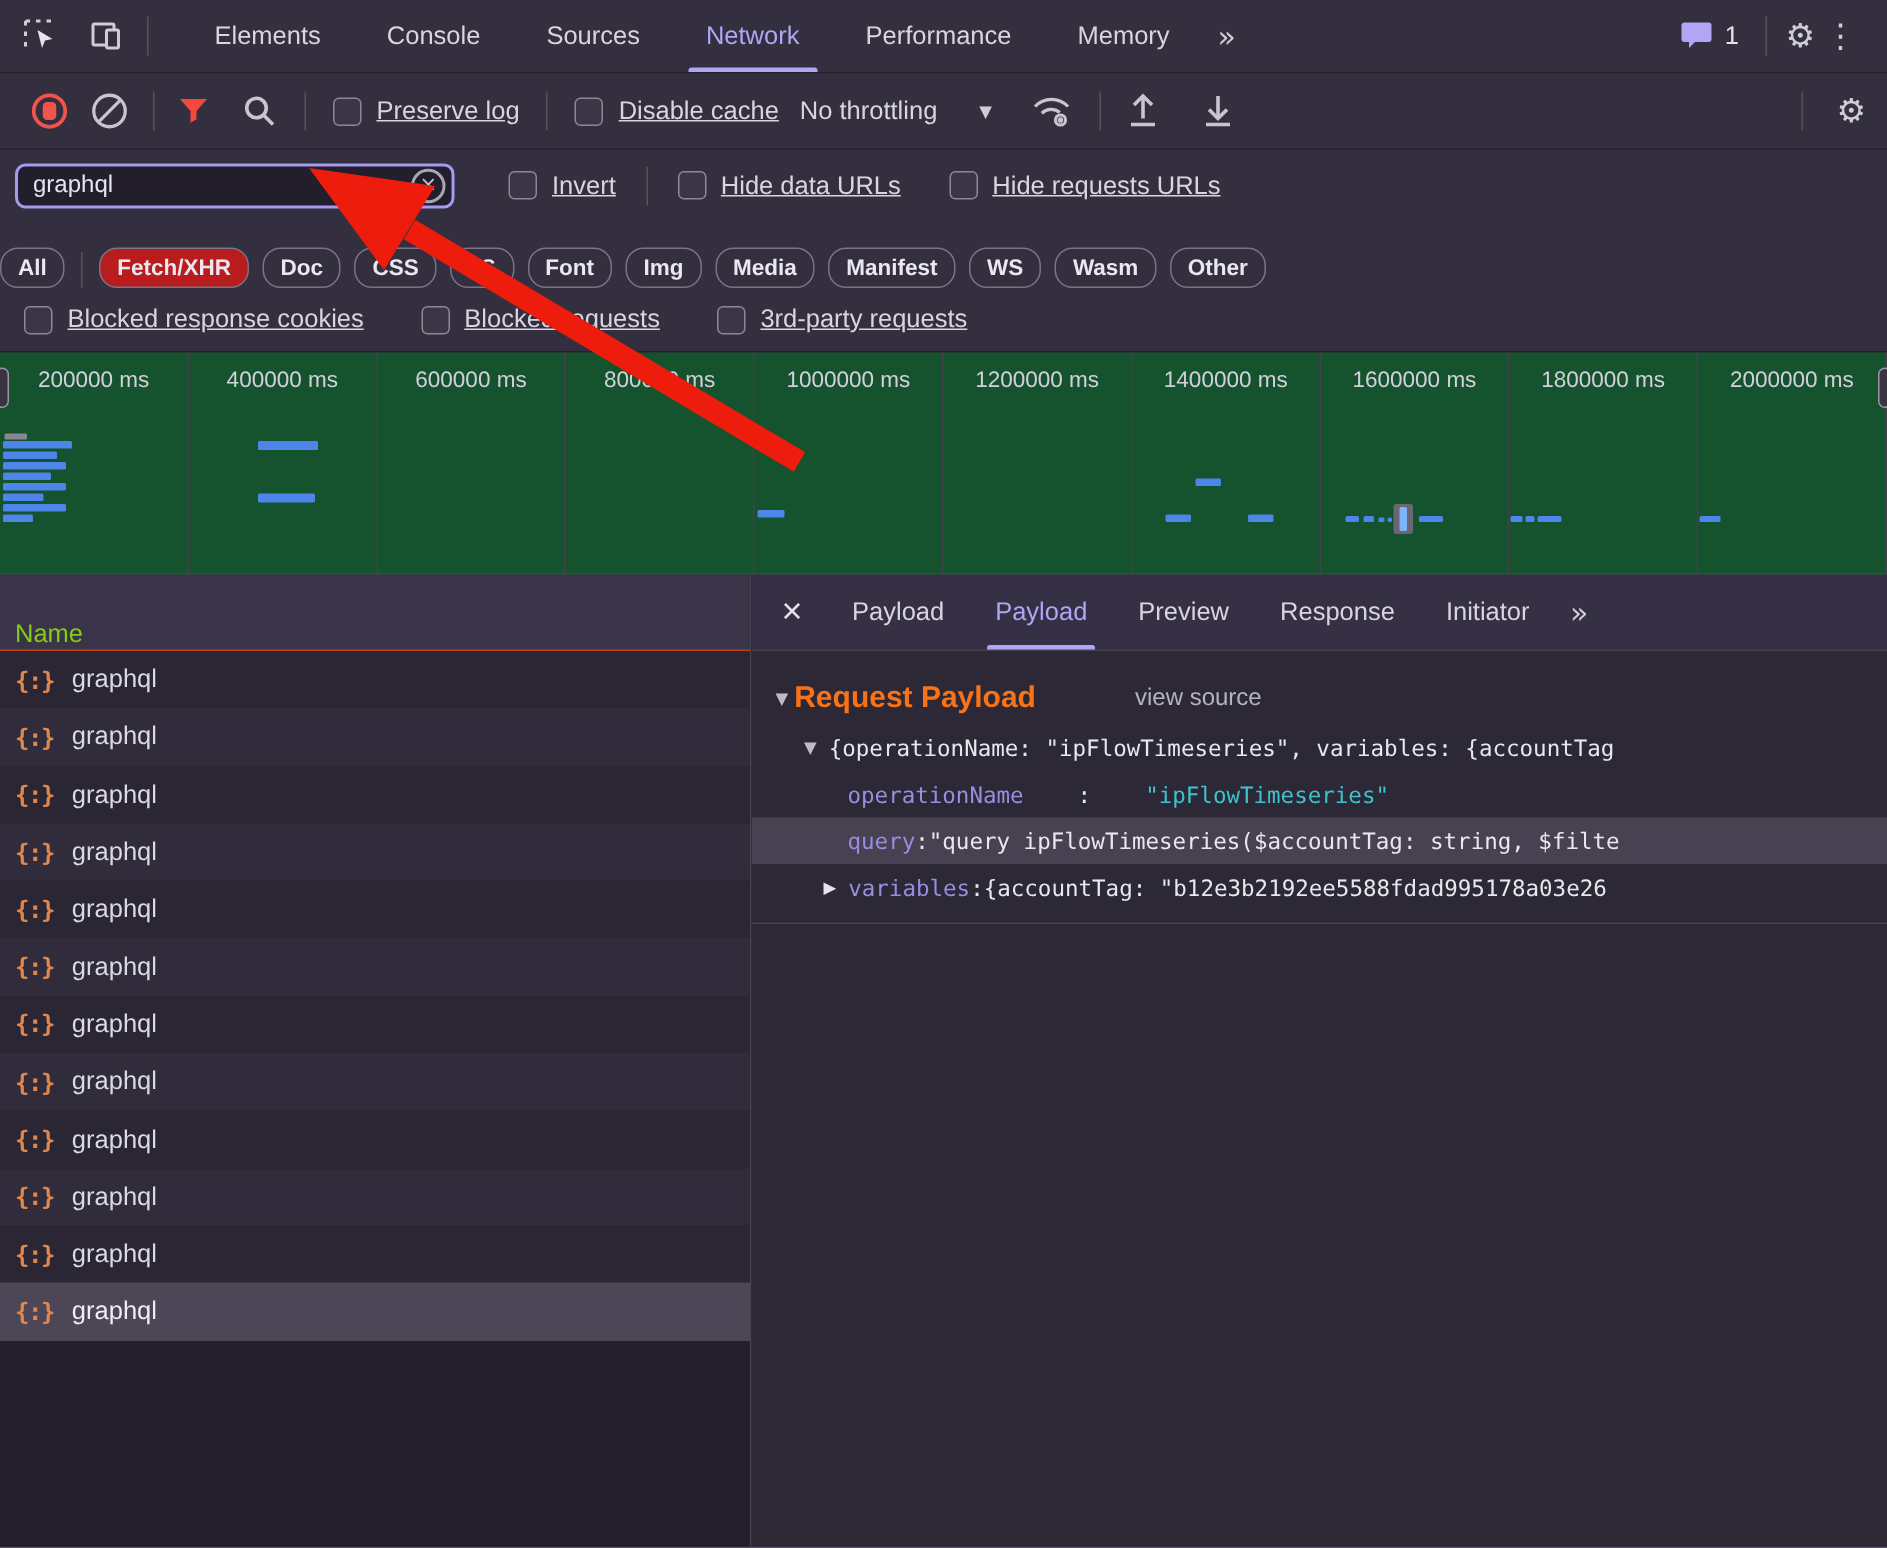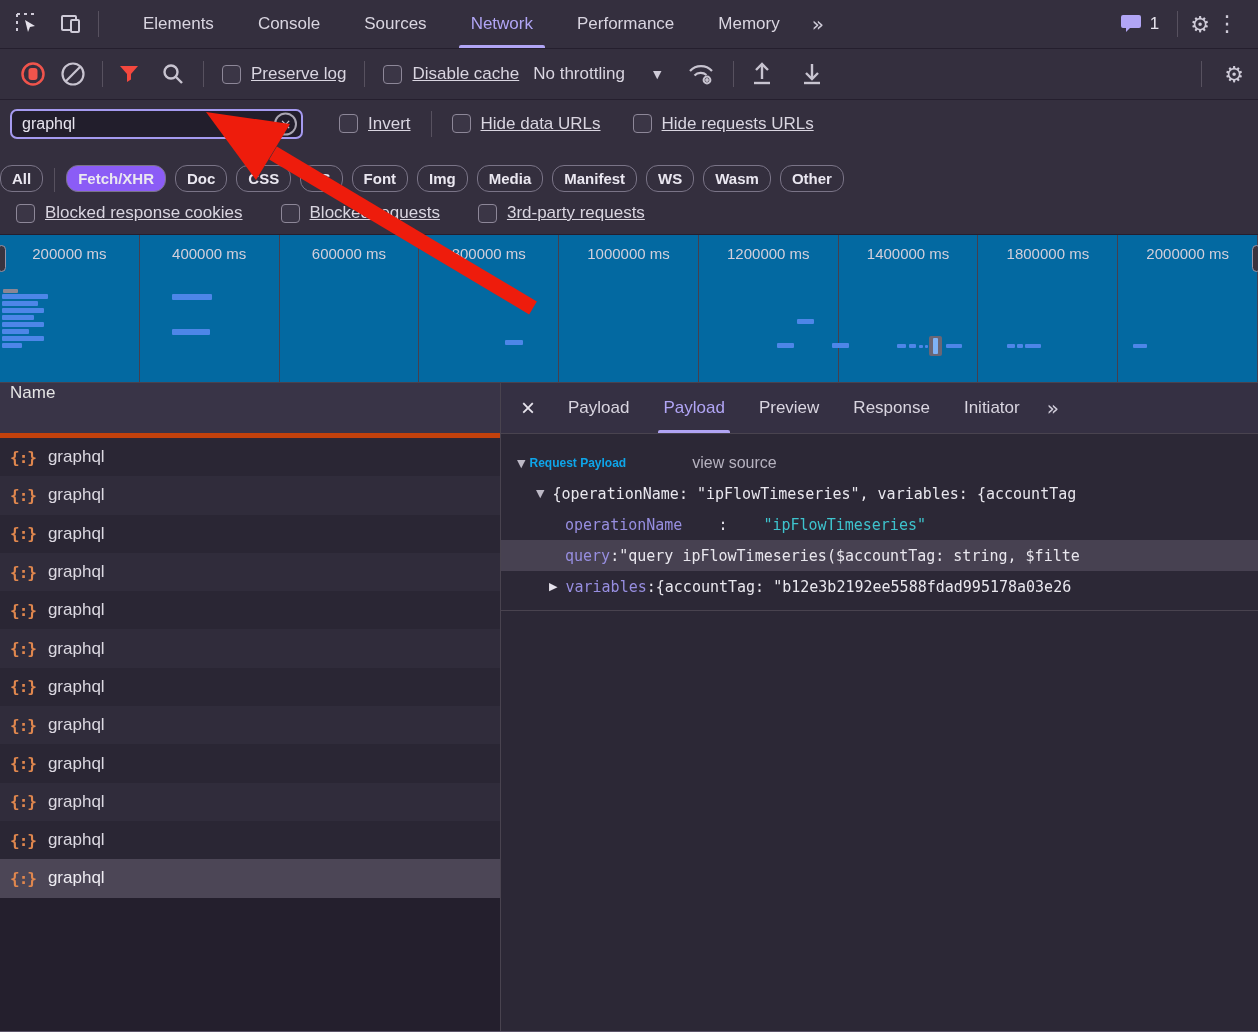--- a/index.html
+++ b/index.html
@@ -32,59 +32,59 @@
   .filterrow{height:47px;display:flex;align-items:center;padding:0 10px;background:#342f3e;}
   .filterbox{position:relative;width:293px;height:30px;flex:0 0 auto;}
   .filterbox input{width:100%;height:100%;box-sizing:border-box;background:#221e2c;border:2px solid #a59af0;border-radius:7px;
       color:#e7e4ee;font-size:16px;padding:0 34px 0 10px;outline:none;font-family:"Liberation Sans",sans-serif;}
   .clear-x{position:absolute;right:6px;top:50%;transform:translateY(-50%);width:19px;height:19px;border:2px solid #a9a5b2;border-radius:50%;
       color:#c9c5d2;display:flex;align-items:center;justify-content:center;font-size:14px;line-height:1;}
 
   
   .chiprow{height:45px;display:flex;align-items:flex-end;padding:0 0;background:#342f3e;gap:9px;}
   .chip{border:1.5px solid #7a7487;border-radius:12px;padding:4px 11px;font-size:15px;font-weight:bold;color:#eae7f0;white-space:nowrap;}
-  .chip.active{background:#8b5cf6;}
+  .chip.active{background:#b91c1c;}
   .chip-div{width:1px;height:24px;background:#57515f;margin:0 2px;}
 
   
   .optsrow{height:42px;display:flex;align-items:center;padding:0 16px;background:#342f3e;gap:0;border-bottom:1px solid #251f2e;}
   .optsrow .opt{display:flex;align-items:center;margin-right:38px;}
 
   
-  .timeline{position:relative;height:147px;background:#0369a1;border-bottom:1px solid #49434f;overflow:hidden;}
+  .timeline{position:relative;height:147px;background:#14532d;border-bottom:1px solid #49434f;overflow:hidden;}
   .tl-cols{position:absolute;inset:0;display:flex;}
   .tl-col{flex:1 1 0;border-right:1px solid #453f4e;padding-top:10px;text-align:center;font-size:15px;color:#d3cfdb;white-space:nowrap;overflow:hidden;}
   .tl-bar{position:absolute;background:#4d86e8;border-radius:1px;}
   .tl-bar.g{background:#8a8694;}
   .tl-bar.selbox{background:#6b6675;border-radius:2px;}
   .tl-bar.selbar{background:#7eb3f7;}
   .tl-handle{position:absolute;width:9px;height:27px;border:1.5px solid #9a95a6;border-radius:5px;background:#39343f;box-sizing:border-box;}
 
   
   .split{display:flex;height:648px;background:#2a2634;}
   .leftpane{width:500px;flex:0 0 auto;border-right:1px solid #49434f;display:flex;flex-direction:column;background:#241f2d;}
-  .lp-header{height:50px;background:#393447;border-bottom:5px solid #c2410c;display:flex;align-items:flex-start;padding:0 10px;
-      font-size:17px;color:#e5e5e5;flex:0 0 auto;}
+  .lp-header{height:50px;background:#393447;border-bottom:1px solid #c2410c;display:flex;align-items:flex-end;padding:0 10px;
+      font-size:17px;color:#84cc16;flex:0 0 auto;}
   .req-row{height:38.3px;display:flex;align-items:center;padding:0 10px;font-size:17px;color:#dcd9e2;flex:0 0 auto;}
   .req-row:nth-child(odd){background:#2a2634;}
   .req-row:nth-child(even){background:#302c3b;}
   .req-row.selected{background:#4c4656;color:#efedf3;}
   .json-ic{font-family:"DejaVu Sans Mono",monospace;color:#e0874e;font-size:16px;font-weight:bold;margin-right:12px;letter-spacing:-1px;}
   .lp-fill{flex:1;background:#241f2d;}
 
   .rightpane{flex:1;display:flex;flex-direction:column;overflow:hidden;background:#2c2836;}
   .rp-tabs{height:50px;background:#353043;border-bottom:1px solid #49434f;display:flex;align-items:center;flex:0 0 auto;}
   .rp-close{font-size:24px;color:#e6e3ec;padding:0 16px 0 20px;}
   .rp-tab{position:relative;height:100%;display:flex;align-items:center;padding:0 17px;font-size:17px;color:#d9d5e0;}
   .rp-tab.active{color:#b1a5f5;}
   .rp-tab.active::after{content:"";position:absolute;left:12px;right:12px;bottom:0;height:3px;background:#b1a5f5;border-radius:2px 2px 0 0;}
   .rp-content{flex:1;overflow:hidden;}
   .mono{font-family:"DejaVu Sans Mono",monospace;font-size:15px;white-space:nowrap;}
   .sect-row{display:flex;align-items:center;padding:20px 0 6px 16px;}
-  .sect-title{font-size:12px;font-weight:bold;color:#0ea5e9;}
+  .sect-title{font-size:20px;font-weight:bold;color:#f97316;}
   .tri{font-family:"DejaVu Sans",sans-serif;font-size:11px;color:#bdb9c6;margin-right:4px;}
   .view-src{font-size:16px;color:#b6b2bf;margin-left:66px;}
   .pl-line{height:31px;display:flex;align-items:center;overflow:hidden;}
   .pl-line .tri{margin:0 8px 0 0;}
   .k{color:#978ee0;}
   .s{color:#3ec3cd;}
   .w{color:#e9e7ee;}
   .band{background:#474151;}
   .pl-sep{border-bottom:1px solid #49434f;margin-top:8px;}
 
@@ -245,20 +245,21 @@
 
   <div class="timeline" id="timeline">
     <div class="tl-cols" id="tl-cols">
         <div class="tl-col">200000 ms</div>
         <div class="tl-col">400000 ms</div>
         <div class="tl-col">600000 ms</div>
         <div class="tl-col">800000 ms</div>
         <div class="tl-col">1000000 ms</div>
         <div class="tl-col">1200000 ms</div>
         <div class="tl-col">1400000 ms</div>
+        <div class="tl-col">1600000 ms</div>
         <div class="tl-col">1800000 ms</div>
         <div class="tl-col">2000000 ms</div>
       </div>
     <div id="tl-bars">
         <div class="tl-bar g" style="left: 3px; top: 54px; width: 15px; height: 4px;"></div>
         <div class="tl-bar b" style="left: 2px; top: 59px; width: 46px; height: 5px;"></div>
         <div class="tl-bar b" style="left: 2px; top: 66px; width: 36px; height: 5px;"></div>
         <div class="tl-bar b" style="left: 2px; top: 73px; width: 42px; height: 5px;"></div>
         <div class="tl-bar b" style="left: 2px; top: 80px; width: 32px; height: 5px;"></div>
         <div class="tl-bar b" style="left: 2px; top: 87px; width: 42px; height: 5px;"></div>

